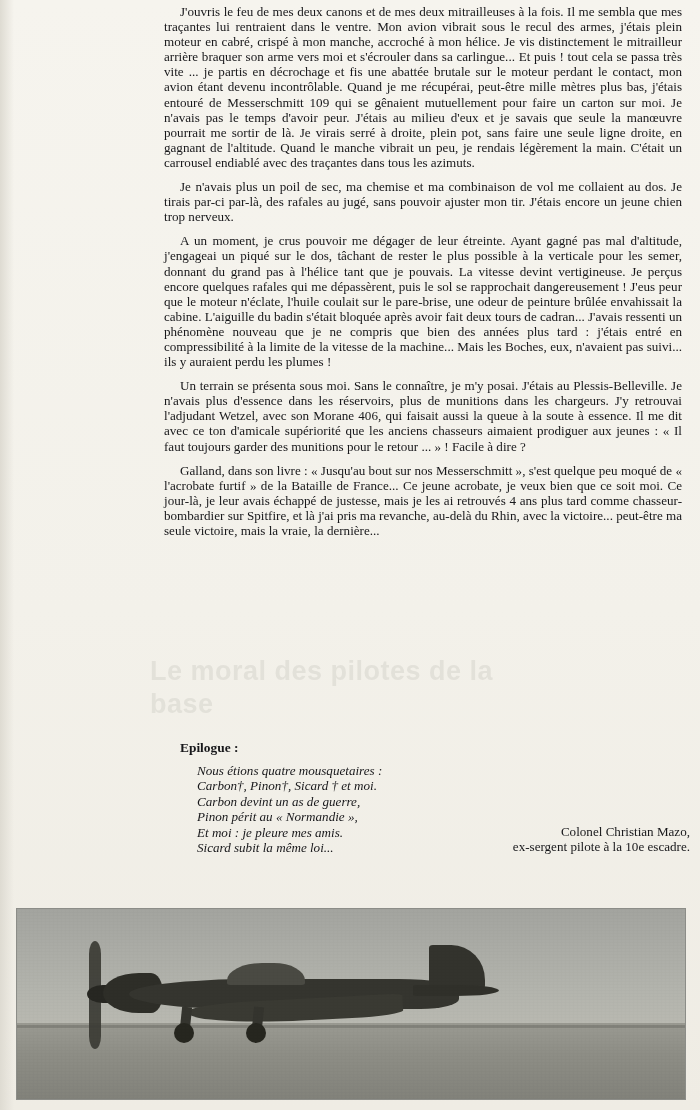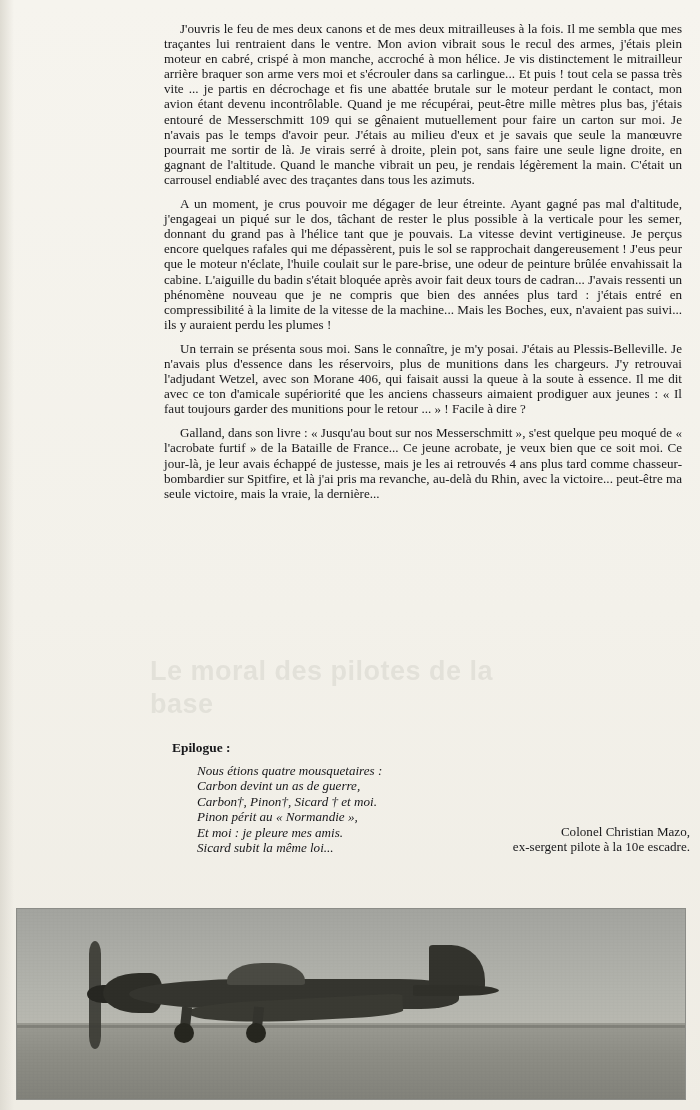--- a/index.html
+++ b/index.html
@@ -20,40 +20,39 @@
     position: absolute;
     inset: 0;
     background: linear-gradient(180deg, #f6f4ee 0%, #f3f1ea 55%, #efece4 100%);
     pointer-events: none;
   }
   .text-col {
     position: absolute;
     left: 164px;
     top: 4px;
     width: 518px;
-    margin-top: 17px;
   }
   p.body {
     margin: 0 0 9px 0;
     text-align: justify;
     font-size: 13.1px;
     line-height: 15.1px;
     text-indent: 16px;
     hyphens: manual;
   }
   .epilogue-block {
     position: absolute;
     left: 172px;
     top: 740px;
     width: 518px;
   }
   .epilogue-title {
     font-size: 13.4px;
     font-weight: bold;
-    margin: 0 0 7px 0;
+    margin: 0 0 7px 8px;
   }
   .epilogue-lines {
     font-style: italic;
     font-size: 13.1px;
     line-height: 15.4px;
     margin-left: 25px;
   }
   .epilogue-lines div {
     white-space: pre;
   }
@@ -231,31 +230,32 @@
 <body>
 
 <div class="page">
   <div class="paper-tint"></div>
   <div class="edge-left"></div>
 
   <div class="ghost">Le moral des pilotes de la base</div>
 
   <div class="text-col">
     <p class="body">J'ouvris le feu de mes deux canons et de mes deux mitrailleuses à la fois. Il me sembla que mes traçantes lui rentraient dans le ventre. Mon avion vibrait sous le recul des armes, j'étais plein moteur en cabré, crispé à mon manche, accroché à mon hélice. Je vis distinctement le mitrailleur arrière braquer son arme vers moi et s'écrouler dans sa carlingue... Et puis ! tout cela se passa très vite ... je partis en décrochage et fis une abattée brutale sur le moteur perdant le contact, mon avion étant devenu incontrôlable. Quand je me récupérai, peut-être mille mètres plus bas, j'étais entouré de Messerschmitt 109 qui se gênaient mutuellement pour faire un carton sur moi. Je n'avais pas le temps d'avoir peur. J'étais au milieu d'eux et je savais que seule la manœuvre pourrait me sortir de là. Je virais serré à droite, plein pot, sans faire une seule ligne droite, en gagnant de l'altitude. Quand le manche vibrait un peu, je rendais légèrement la main. C'était un carrousel endiablé avec des traçantes dans tous les azimuts.</p>
+    <p class="body">Je n'avais plus un poil de sec, ma chemise et ma combinaison de vol me collaient au dos. Je tirais par-ci par-là, des rafales au jugé, sans pouvoir ajuster mon tir. J'étais encore un jeune chien trop nerveux.</p>
     <p class="body">A un moment, je crus pouvoir me dégager de leur étreinte. Ayant gagné pas mal d'altitude, j'engageai un piqué sur le dos, tâchant de rester le plus possible à la verticale pour les semer, donnant du grand pas à l'hélice tant que je pouvais. La vitesse devint vertigineuse. Je perçus encore quelques rafales qui me dépassèrent, puis le sol se rapprochait dangereusement ! J'eus peur que le moteur n'éclate, l'huile coulait sur le pare-brise, une odeur de peinture brûlée envahissait la cabine. L'aiguille du badin s'était bloquée après avoir fait deux tours de cadran... J'avais ressenti un phénomène nouveau que je ne compris que bien des années plus tard : j'étais entré en compressibilité à la limite de la vitesse de la machine... Mais les Boches, eux, n'avaient pas suivi... ils y auraient perdu les plumes !</p>
     <p class="body">Un terrain se présenta sous moi. Sans le connaître, je m'y posai. J'étais au Plessis-Belleville. Je n'avais plus d'essence dans les réservoirs, plus de munitions dans les chargeurs. J'y retrouvai l'adjudant Wetzel, avec son Morane 406, qui faisait aussi la queue à la soute à essence. Il me dit avec ce ton d'amicale supériorité que les anciens chasseurs aimaient prodiguer aux jeunes : « Il faut toujours garder des munitions pour le retour ... » ! Facile à dire ?</p>
     <p class="body">Galland, dans son livre : « Jusqu'au bout sur nos Messerschmitt », s'est quelque peu moqué de « l'acrobate furtif » de la Bataille de France... Ce jeune acrobate, je veux bien que ce soit moi. Ce jour-là, je leur avais échappé de justesse, mais je les ai retrouvés 4 ans plus tard comme chasseur-bombardier sur Spitfire, et là j'ai pris ma revanche, au-delà du Rhin, avec la victoire... peut-être ma seule victoire, mais la vraie, la dernière...</p>
   </div>
 
   <div class="epilogue-block">
     <div class="epilogue-title">Epilogue :</div>
     <div class="epilogue-lines">
       <div>Nous étions quatre mousquetaires :</div>
+      <div>Carbon†, Pinon†, Sicard † et moi.</div>
       <div>Carbon devint un as de guerre,</div>
-      <div>Carbon†, Pinon†, Sicard † et moi.</div>
       <div>Pinon périt au « Normandie »,</div>
       <div>Et moi : je pleure mes amis.</div>
       <div>Sicard subit la même loi...</div>
     </div>
   </div>
 
   <div class="signature">
     <div>Colonel Christian Mazo,</div>
     <div>ex-sergent pilote à la 10e escadre.</div>
   </div>

